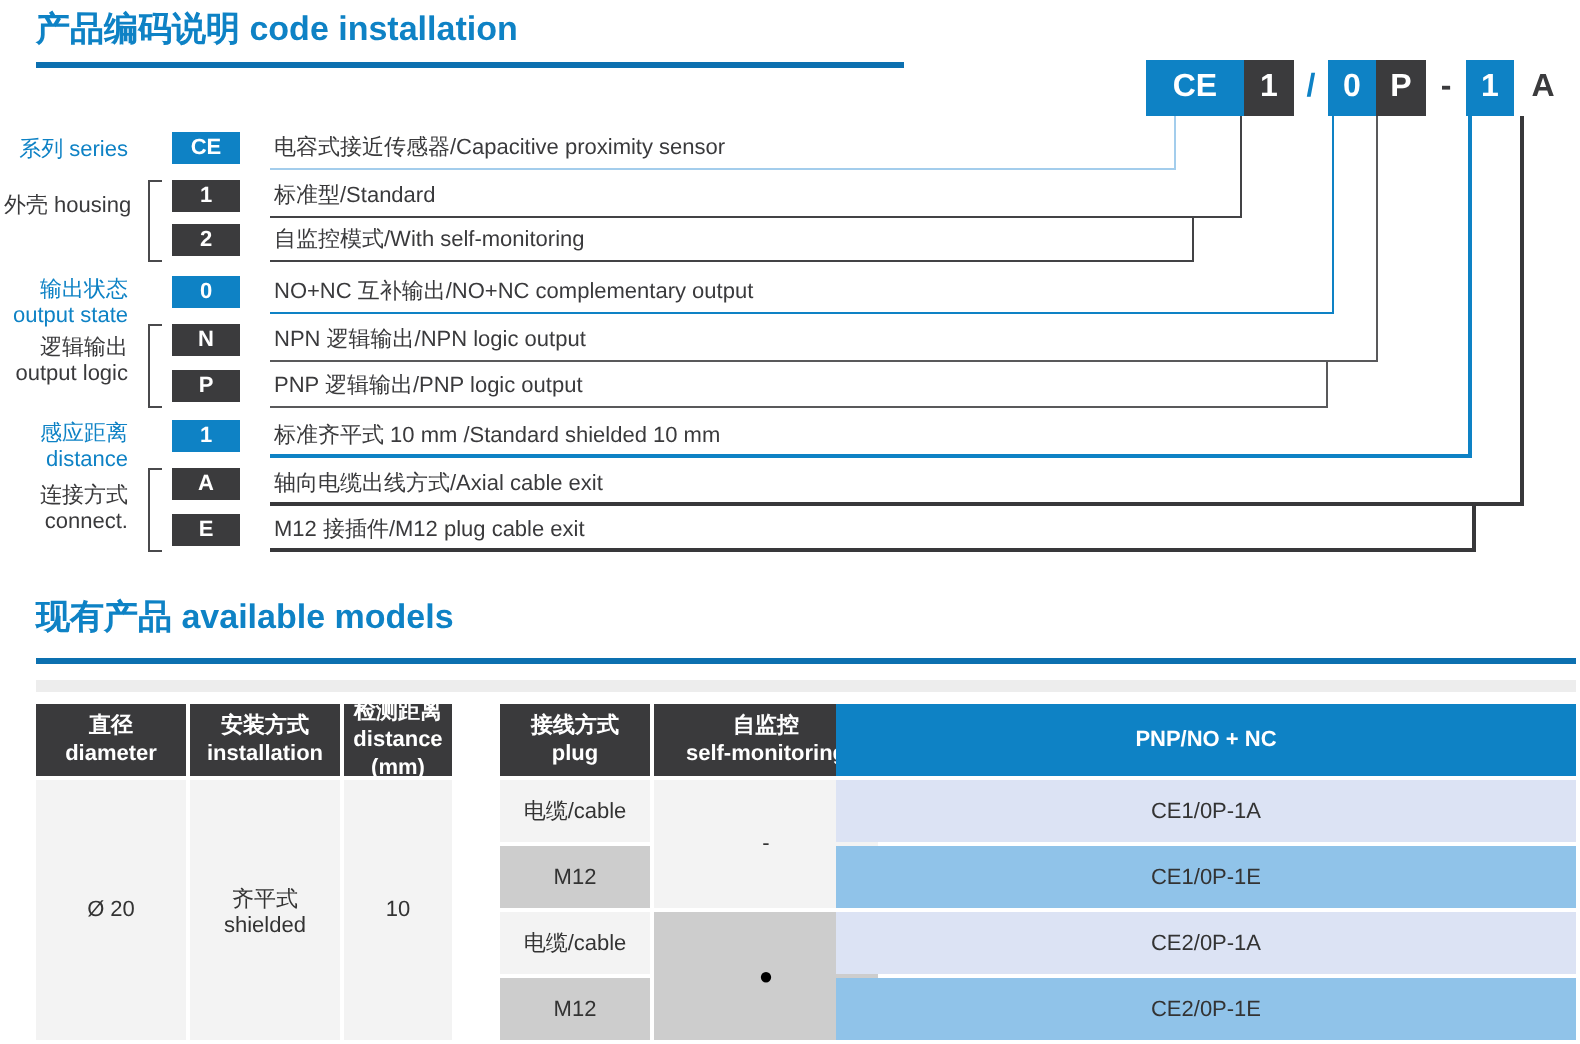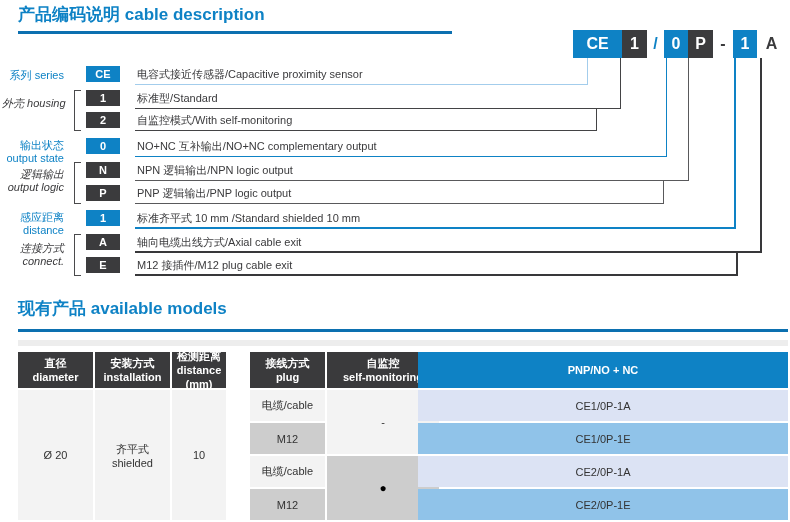--- a/index.html
+++ b/index.html
@@ -64,21 +64,21 @@
   .v4 { left:688px; top:58px;  width:1px; height:123px; background:#59595b; }
   .v5 { left:663px; top:180px; width:1px; height:24px;  background:#59595b; }
   .v6 { left:734px; top:58px;  width:2px; height:171px; background:#0e82c5; }
   .v7 { left:760px; top:58px;  width:2px; height:195px; background:#38383a; }
   .v8 { left:736px; top:251px; width:2px; height:25px;  background:#38383a; }
 
   
   .glabel { position:absolute; left:2px; width:62px; text-align:right;
             font-size:11px; line-height:13px; white-space:nowrap; }
   .lbl-blue { color:#0e82c5; }
-  .lbl-dark { color:#3a3a3c;font-style:italic; }
+  .lbl-dark { color:#3a3a3c; }
   .g0 { top:69px; }  .g1 { top:97px; }  .g2 { top:139px; }
   .g3 { top:168px; } .g4 { top:211px; } .g5 { top:242px; }
 
   .bracket { position:absolute; left:74px; width:6px;
              border-left:1px solid #4a4a4c; border-top:1px solid #4a4a4c;
              border-bottom:1px solid #4a4a4c; }
   .b1 { top:90px;  height:39px; }
   .b2 { top:162px; height:40px; }
   .b3 { top:234px; height:40px; }
 
@@ -104,21 +104,21 @@
   .row-c { top:456px; height:31px; }
   .row-d { top:489px; height:31px; }
   .span4 { top:390px; height:130px; }
   .span2a{ top:390px; height:64px; }
   .span2b{ top:456px; height:64px; }
   .dot { font-size:12px; line-height:12px; color:#000000; }
 </style>
 </head>
 <body>
 
-<div class="abs sec-title title1">产品编码说明 cable description</div>
+<div class="abs sec-title title1">产品编码说明 code installation</div>
 <div class="abs rule1"></div>
 
 <div>
   <span class="seg s0 seg-blue">CE</span>
   <span class="seg s1 seg-dark">1</span>
   <span class="seg s2 seg-sep-blue">/</span>
   <span class="seg s3 seg-blue">0</span>
   <span class="seg s4 seg-dark">P</span>
   <span class="seg s5 seg-sep-dark">-</span>
   <span class="seg s6 seg-blue">1</span>

